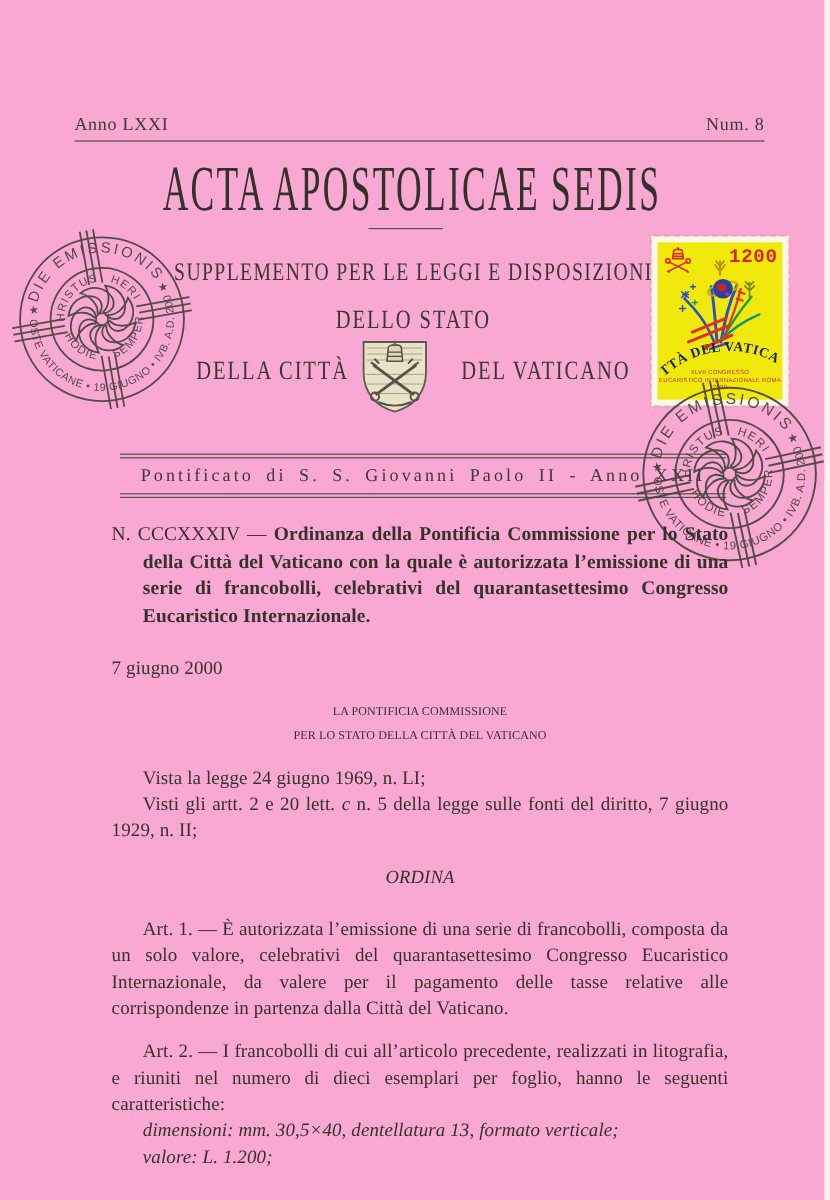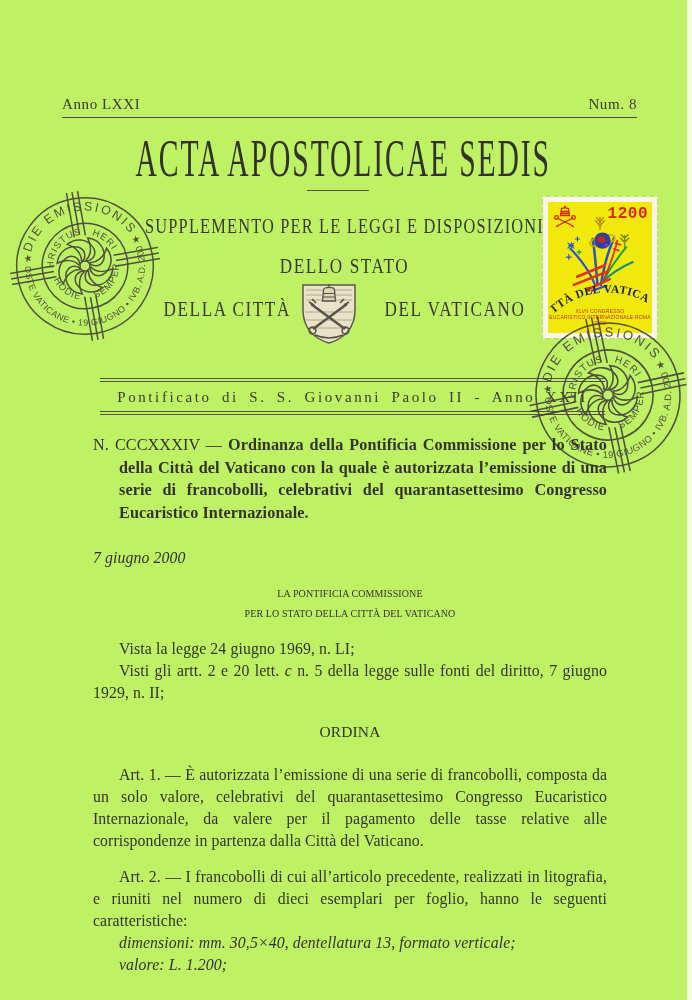--- a/index.html
+++ b/index.html
@@ -1,17 +1,17 @@
 <!DOCTYPE html>
 <html><head>
 <meta charset="utf-8">
 <style>
   html,body{margin:0;padding:0;}
   body{background:#faf6dc;font-family:"Liberation Serif", serif;}
-  .page{position:relative;width:692px;height:1000px;background:#bef264;overflow:hidden;color:#35342c;}
+  .page{position:relative;width:692px;height:1000px;background:#f9a8d4;overflow:hidden;color:#35342c;}
   .edge-strip{position:absolute;right:0;top:0;width:5px;height:100%;background:#fefdf4;opacity:.85;}
 
   
   .mast-row{position:absolute;left:62px;top:96px;width:575px;display:flex;align-items:baseline;
             border-bottom:1.5px solid #4e4c42;padding-bottom:4px;font-size:15px;letter-spacing:.6px;color:#3c3a31;}
   .mast-left{flex:1;text-align:left;}
   .mast-center{flex:2.4;text-align:center;}
   .mast-right{flex:1;text-align:right;}
 
   .main-title{position:absolute;left:0;top:127px;width:692px;text-align:center;white-space:nowrap;}
@@ -51,25 +51,25 @@
   .stamp-art{position:absolute;left:10px;top:14px;}
   .stamp-country{position:absolute;left:1px;bottom:21px;transform:rotate(-5deg);}
   .stamp-caption{position:absolute;left:0;bottom:7px;width:100%;text-align:center;color:#c33127;
                  font-size:5px;line-height:6px;letter-spacing:.2px;font-family:"Liberation Sans",sans-serif;}
 
   
   .doc-body{position:absolute;left:93px;top:434px;width:514px;font-size:15.8px;line-height:22px;color:#34332b;}
   .doc-body p{margin:0;text-align:justify;letter-spacing:.1px;}
   .lead{font-weight:bold;font-size:16.2px;line-height:22.5px;padding-left:26px;text-indent:-26px;}
   .lead .normal{font-weight:normal;}
-  .date-line{text-align:right;font-style:italic;margin-top:23px !important;}
+  .date-line{text-align:right;margin-top:23px !important;}
   .issuer{text-align:center !important;letter-spacing:1.6px;margin-top:15px !important;font-size:10px;line-height:19.5px;}
   .recital1{margin-top:15px !important;text-indent:26px;}
   .recital2{text-indent:26px;}
-  .ordina{text-align:center !important;letter-spacing:3px;margin-top:17px !important;font-size:15.5px;}
+  .ordina{text-align:center !important;letter-spacing:3px;margin-top:17px !important;font-size:15.5px;font-style:italic;}
   .art{margin-top:21px !important;text-indent:26px;}
   .art2{margin-top:14px !important;text-indent:26px;}
   .spec{padding-left:26px;text-align:left !important;font-style:italic;}
 </style>
 </head>
 <body>
 
 <div class="page">
   <div class="edge-strip"></div>
 

